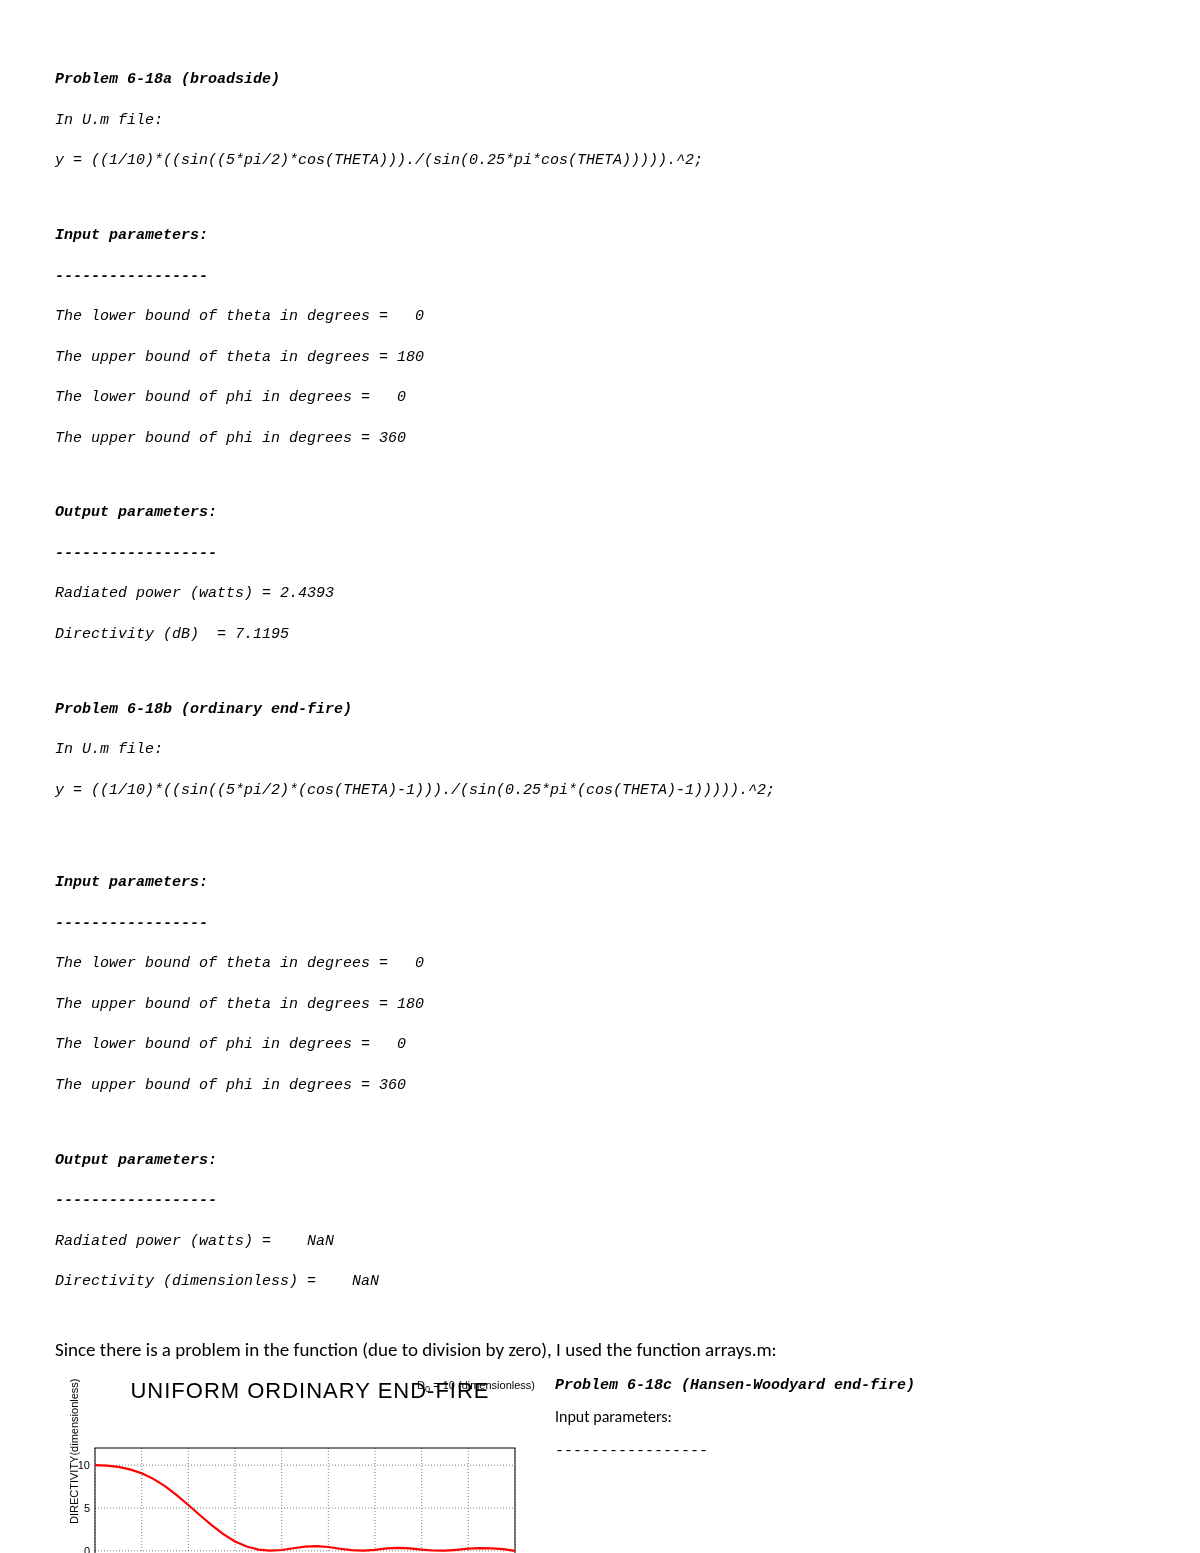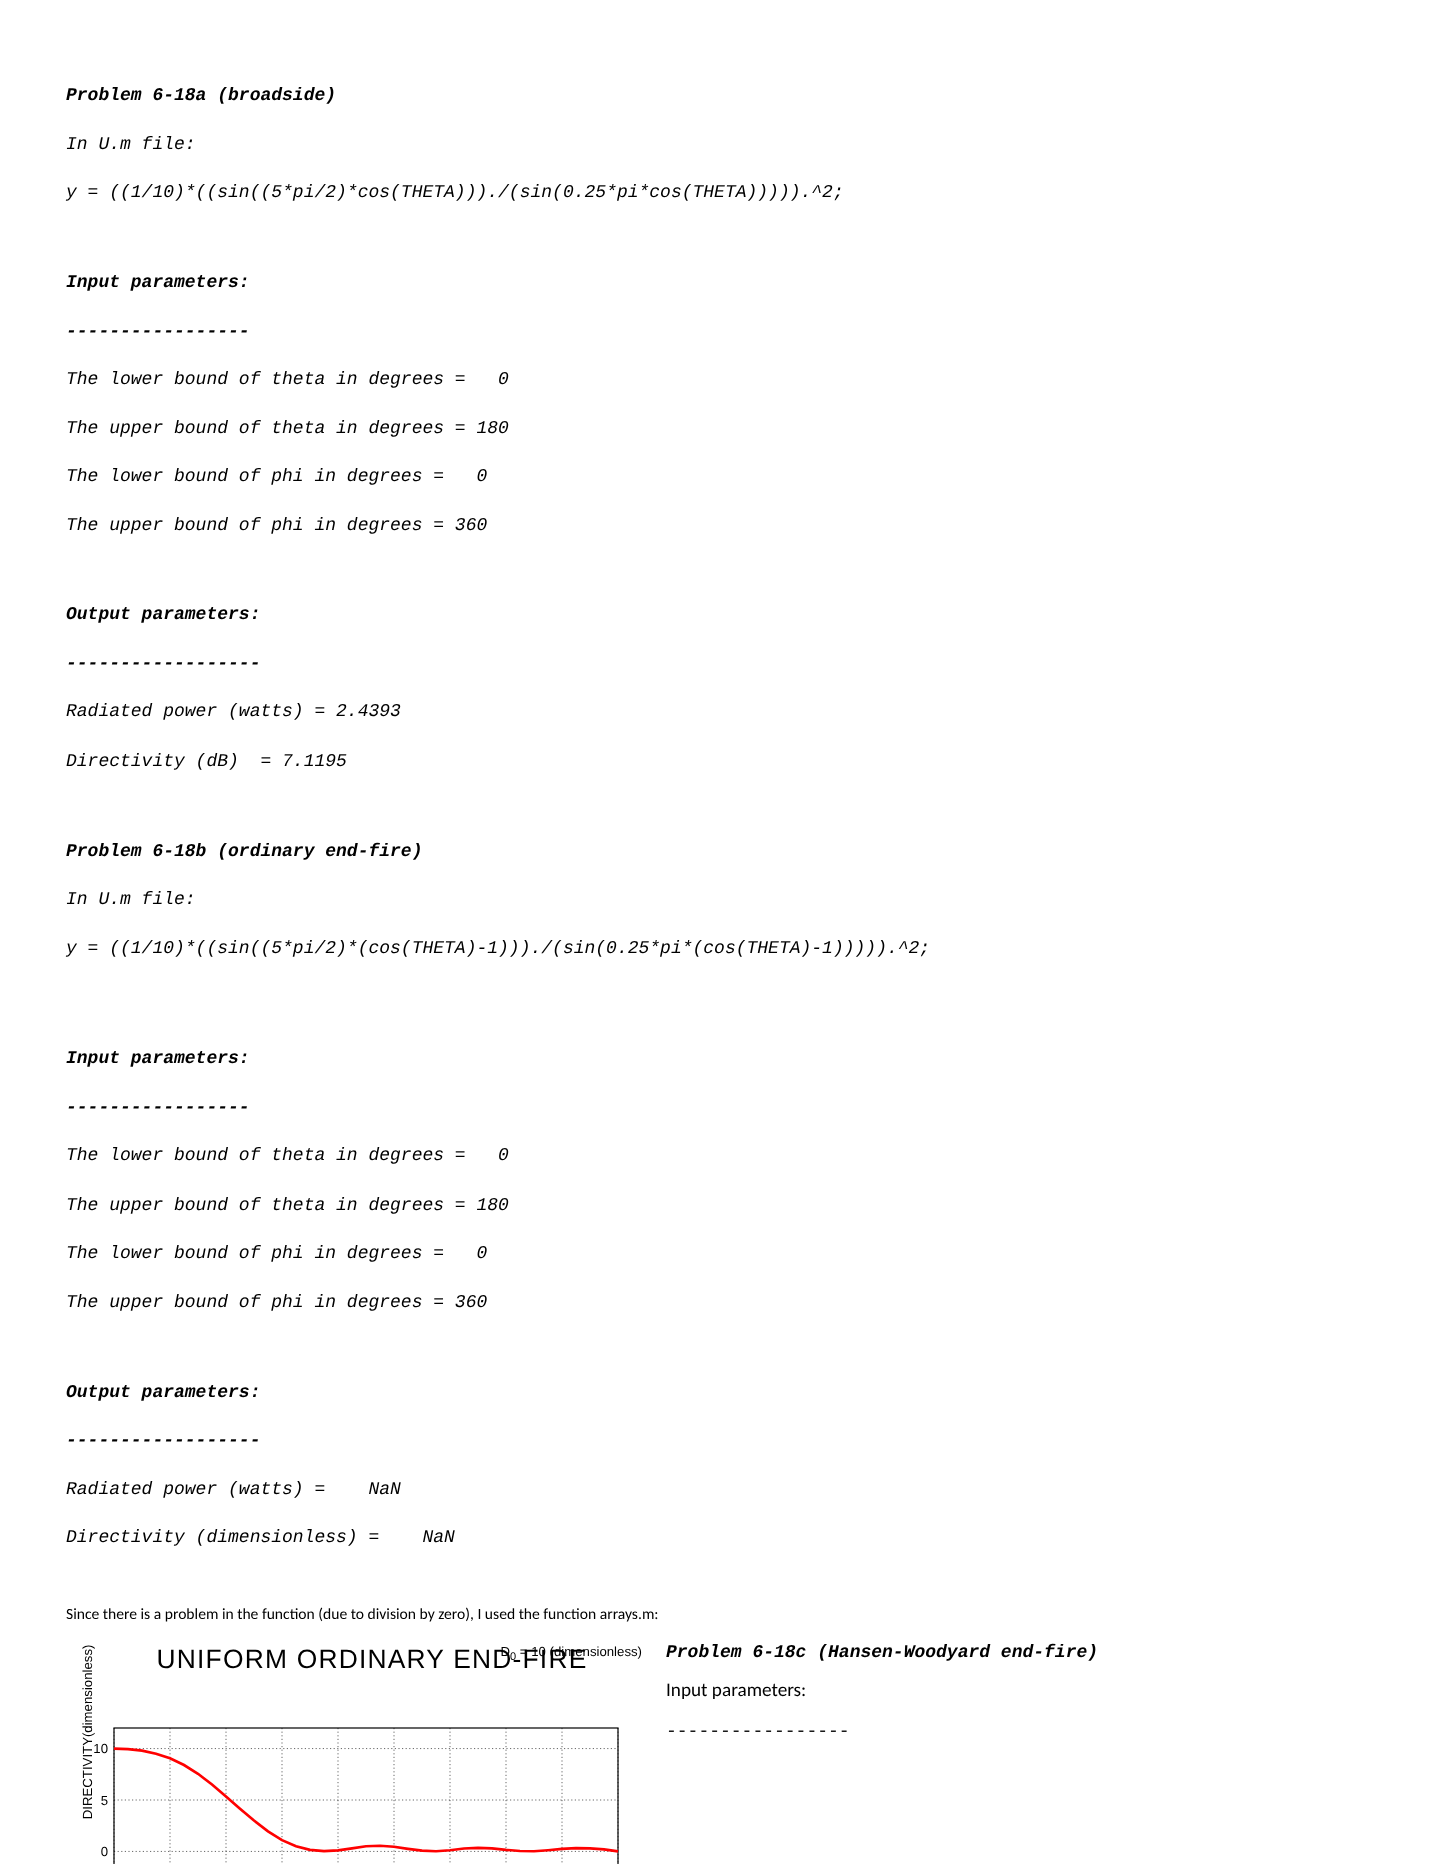--- a/index.html
+++ b/index.html
@@ -8,21 +8,21 @@
     font-family: "Courier New", Courier, monospace;
     font-size: 15px;
     line-height: 1.35;
     color: #000;
     background: #fff;
     width: 1200px;
     box-sizing: border-box;
   }
   .mono { font-family: "Courier New", Courier, monospace; white-space: pre; font-style: italic; }
   .bold { font-weight: bold; }
-  .sans { font-family: Calibri, Arial, sans-serif; font-size: 13px; white-space: normal; }
+  .sans { font-family: Calibri, Arial, sans-serif; font-size: 19px; white-space: normal; }
   .block { margin-bottom: 14px; }
   .cols { display: flex; gap: 20px; align-items: flex-start; }
   .chartcol { width: 480px; flex-shrink: 0; }
   .rightcol { flex: 1; }
   .rc-line { white-space: pre; font-family: "Courier New", Courier, monospace; margin: 6px 0 14px; }
   .rc-sans { font-family: Calibri, Arial, sans-serif; font-size: 16px; margin: 6px 0 14px; }
 
   .figwrap { font-family: Arial, sans-serif; font-size: 11px; }
   .fig-title { text-align: center; font-size: 22px; font-weight: normal; margin: 0 0 20px 30px; letter-spacing: 1px; }
   .plot-area { position: relative; }

